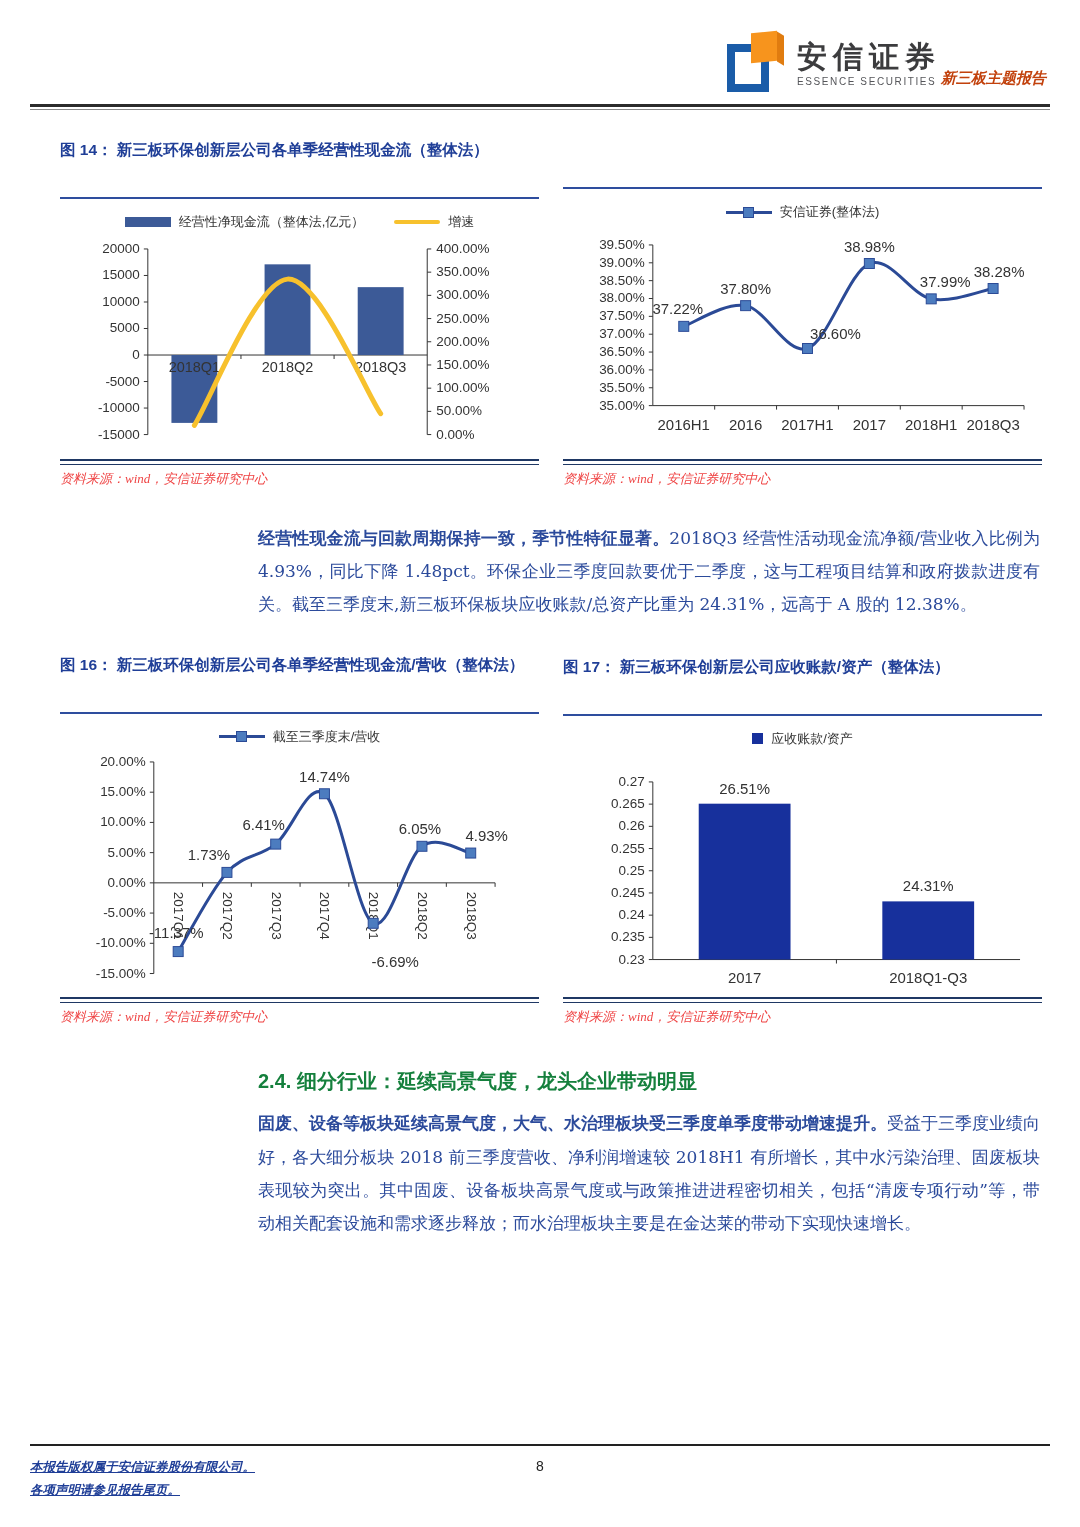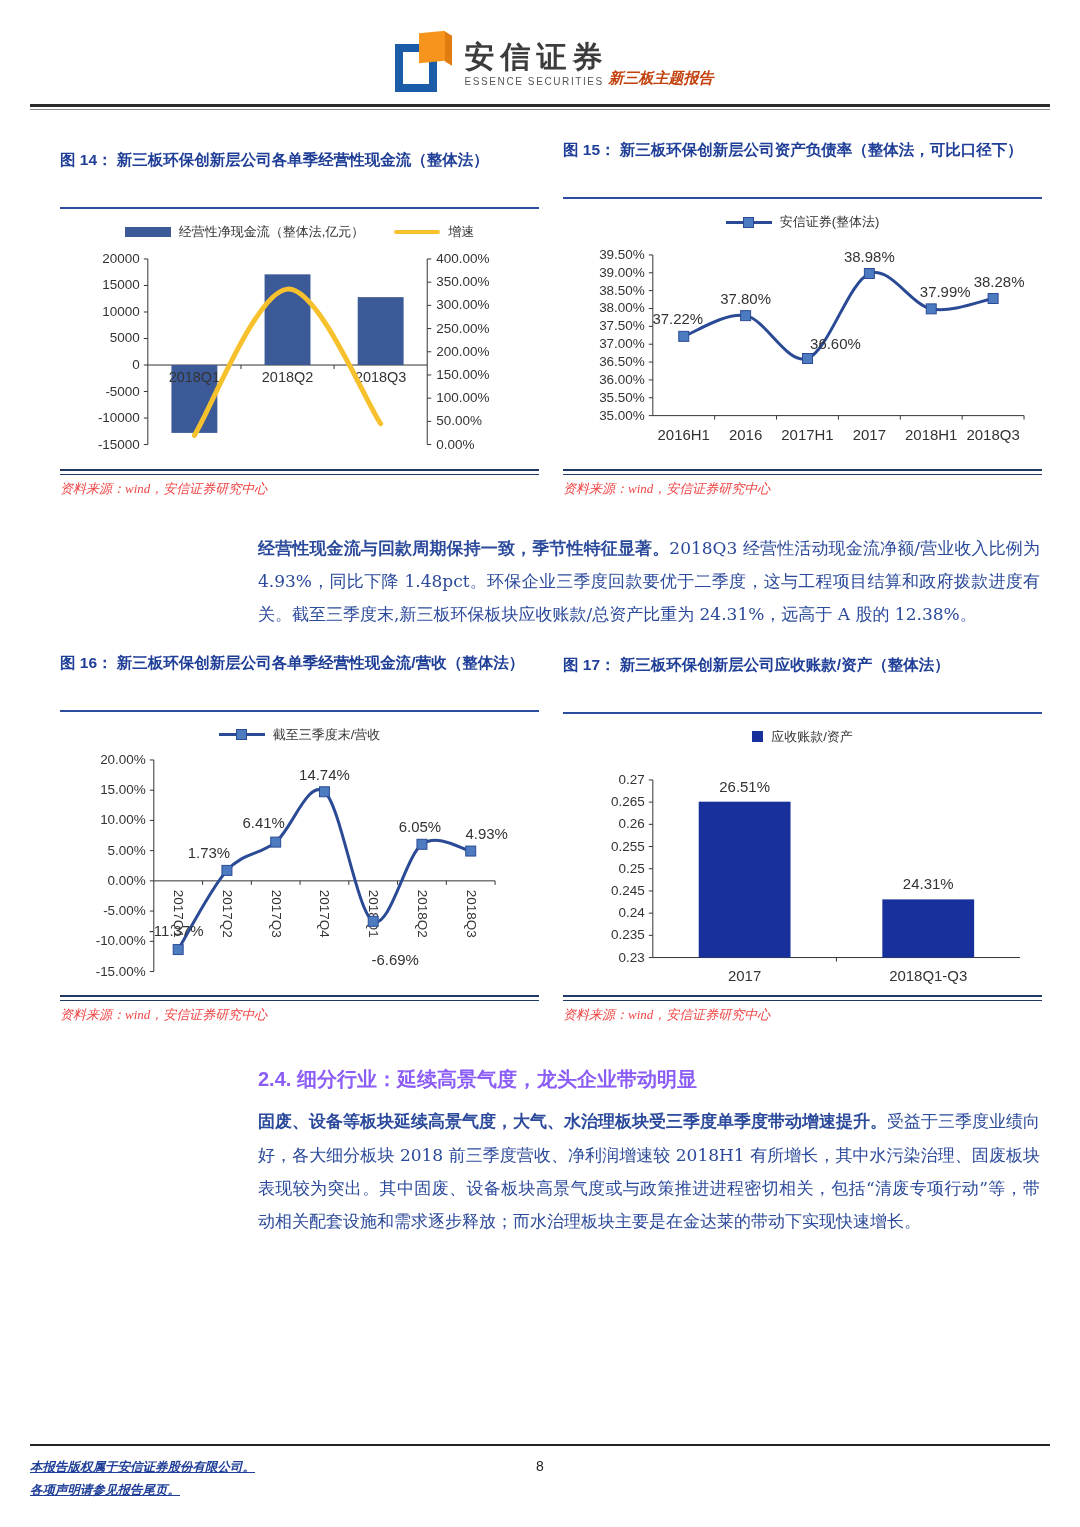--- a/index.html
+++ b/index.html
@@ -1,19 +1,19 @@
 <!DOCTYPE html>
 <html><head>
 <meta charset="utf-8">
 <style>
   html,body{margin:0;padding:0;background:#e9e9e9;}
   .page{position:relative;width:1080px;min-height:1527px;margin:0 auto;background:#ffffff;
         font-family:"Liberation Sans",sans-serif;color:#333;overflow:hidden;}
   
-  .hdr{display:flex;justify-content:center;align-items:flex-end;padding:32px 34px 0 62px;}
+  .hdr{display:flex;justify-content:flex-end;align-items:flex-end;padding:32px 34px 0 62px;}
   .brand{display:flex;align-items:center;gap:14px;}
   .logo{position:relative;width:56px;height:62px;}
   .logo-blue{position:absolute;left:0;bottom:2px;width:26px;height:32px;border:8px solid #1A5CA8;}
   .logo-orange{position:absolute;right:6px;top:0;width:26px;height:30px;background:#F7941D;transform:skewY(-5deg);}
   .logo-orange::after{content:'';position:absolute;right:-7px;top:3px;width:7px;height:30px;background:#E07C10;transform:skewY(35deg);}
   .brand-cn{font-size:30px;font-weight:700;color:#3C3C3E;letter-spacing:6px;line-height:1.1;}
   .brand-en{font-size:10px;color:#55565A;letter-spacing:1.6px;margin-top:3px;}
   .report-tag{font-family:"Liberation Serif",serif;font-style:italic;font-weight:700;
               font-size:15px;color:#c2410c;padding-bottom:6px;}
   .h-rule{margin:10px 30px 0;border-top:3px solid #2b2b2b;border-bottom:1px solid #8a8a8a;height:2px;}
@@ -30,21 +30,21 @@
   .sw-ln{position:absolute;left:0;right:0;top:4px;height:3px;background:#2B4A96;}
   .sw-mk{position:absolute;left:17px;top:0;width:9px;height:9px;background:#4C7CBF;border:1px solid #2B4A96;}
   .sw-sq{display:inline-block;width:11px;height:11px;background:#17309C;}
   .fig svg{display:block;width:100%;height:auto;}
   .src-rule{margin-top:auto;border-top:2px solid #1F3864;border-bottom:1px solid #1F3864;height:3px;}
   .src{font-family:"Liberation Serif",serif;font-style:italic;font-size:13px;color:#ef4444;margin-top:5px;}
   
   .para{font-family:"DejaVu Serif",serif;font-size:17px;line-height:1.95;color:#2B4A9B;
         margin:34px 40px 0 258px;text-align:justify;}
   .para b{font-weight:700;}
-  .section-h{margin:42px 40px 0 258px;font-size:20px;font-weight:700;color:#8b5cf6;}
+  .section-h{margin:42px 40px 0 258px;font-size:20px;font-weight:700;color:#15803d;}
   .para.tight{margin-top:12px;}
   
   .footer{position:absolute;left:30px;right:30px;bottom:24px;border-top:2px solid #222;padding-top:10px;}
   .f-left{font-family:"Liberation Serif",serif;font-style:italic;font-weight:700;
           font-size:12.5px;color:#1F3E97;line-height:1.9;text-decoration:underline;}
   .f-page{position:absolute;left:0;right:0;top:12px;text-align:center;font-size:14px;color:#222;}
 </style>
 </head>
 <body>
 
@@ -122,21 +122,20 @@
           <text x="228" y="141.28571428571428" fill="#333" font-size="14.5" font-family="&quot;Liberation Sans&quot;,sans-serif" text-anchor="middle">2018Q2</text>
           <rect x="298.3333333333333" y="56.26285714285714" width="46" height="68.02285714285715" fill="#3C5A97"></rect>
           <text x="321.3333333333333" y="141.28571428571428" fill="#333" font-size="14.5" font-family="&quot;Liberation Sans&quot;,sans-serif" text-anchor="middle">2018Q3</text>
           <path d="M134.66666666666666,194.7C150.22222222222223,170.2875 196.88888888888889,50.162499999999994 228,48.224999999999994C259.1111111111111,46.287499999999994 305.77777777777777,160.6 321.3333333333333,183.075" fill="none" stroke="#F7C12D" stroke-width="5" stroke-linecap="round"></path>
         </svg>
       <div class="src-rule"></div>
       <div class="src">资料来源：wind，安信证券研究中心</div>
     </figure>
 
     <figure class="fig" style="margin:0">
-      <figcaption class="fig-title">图 15： 新三板环保创新层公司资产负债率（整体法，可比口径下）</figcaption>
       <div class="title-rule"></div>
       <div class="legend">
         <span class="sw-linemark">
             <i class="sw-ln"></i>
             <i class="sw-mk"></i>
           </span>
         <span>安信证券(整体法)</span>
       </div>
       <svg id="fig15-svg" viewBox="0 0 480 238">
           <line x1="86" y1="24" x2="90" y2="24" stroke="#333"></line>
@@ -189,21 +188,21 @@
         </svg>
       <div class="src-rule"></div>
       <div class="src">资料来源：wind，安信证券研究中心</div>
     </figure>
   </div>
 
   <p class="para">
     <b>经营性现金流与回款周期保持一致，季节性特征显著。</b><span>2018Q3 经营性活动现金流净额/营业收入比例为 4.93%，同比下降 1.48pct。环保企业三季度回款要优于二季度，这与工程项目结算和政府拨款进度有关。截至三季度末,新三板环保板块应收账款/总资产比重为 24.31%，远高于 A 股的 12.38%。</span>
   </p>
 
-  <div class="fig-row" style="margin-top:18px;">
+  <div class="fig-row" style="margin-top:30px;">
     <figure class="fig" style="margin:0">
       <figcaption class="fig-title">图 16： 新三板环保创新层公司各单季经营性现金流/营收（整体法）</figcaption>
       <div class="title-rule"></div>
       <div class="legend">
         <span class="sw-linemark">
             <i class="sw-ln"></i>
             <i class="sw-mk"></i>
           </span>
         <span>截至三季度末/营收</span>
       </div>

